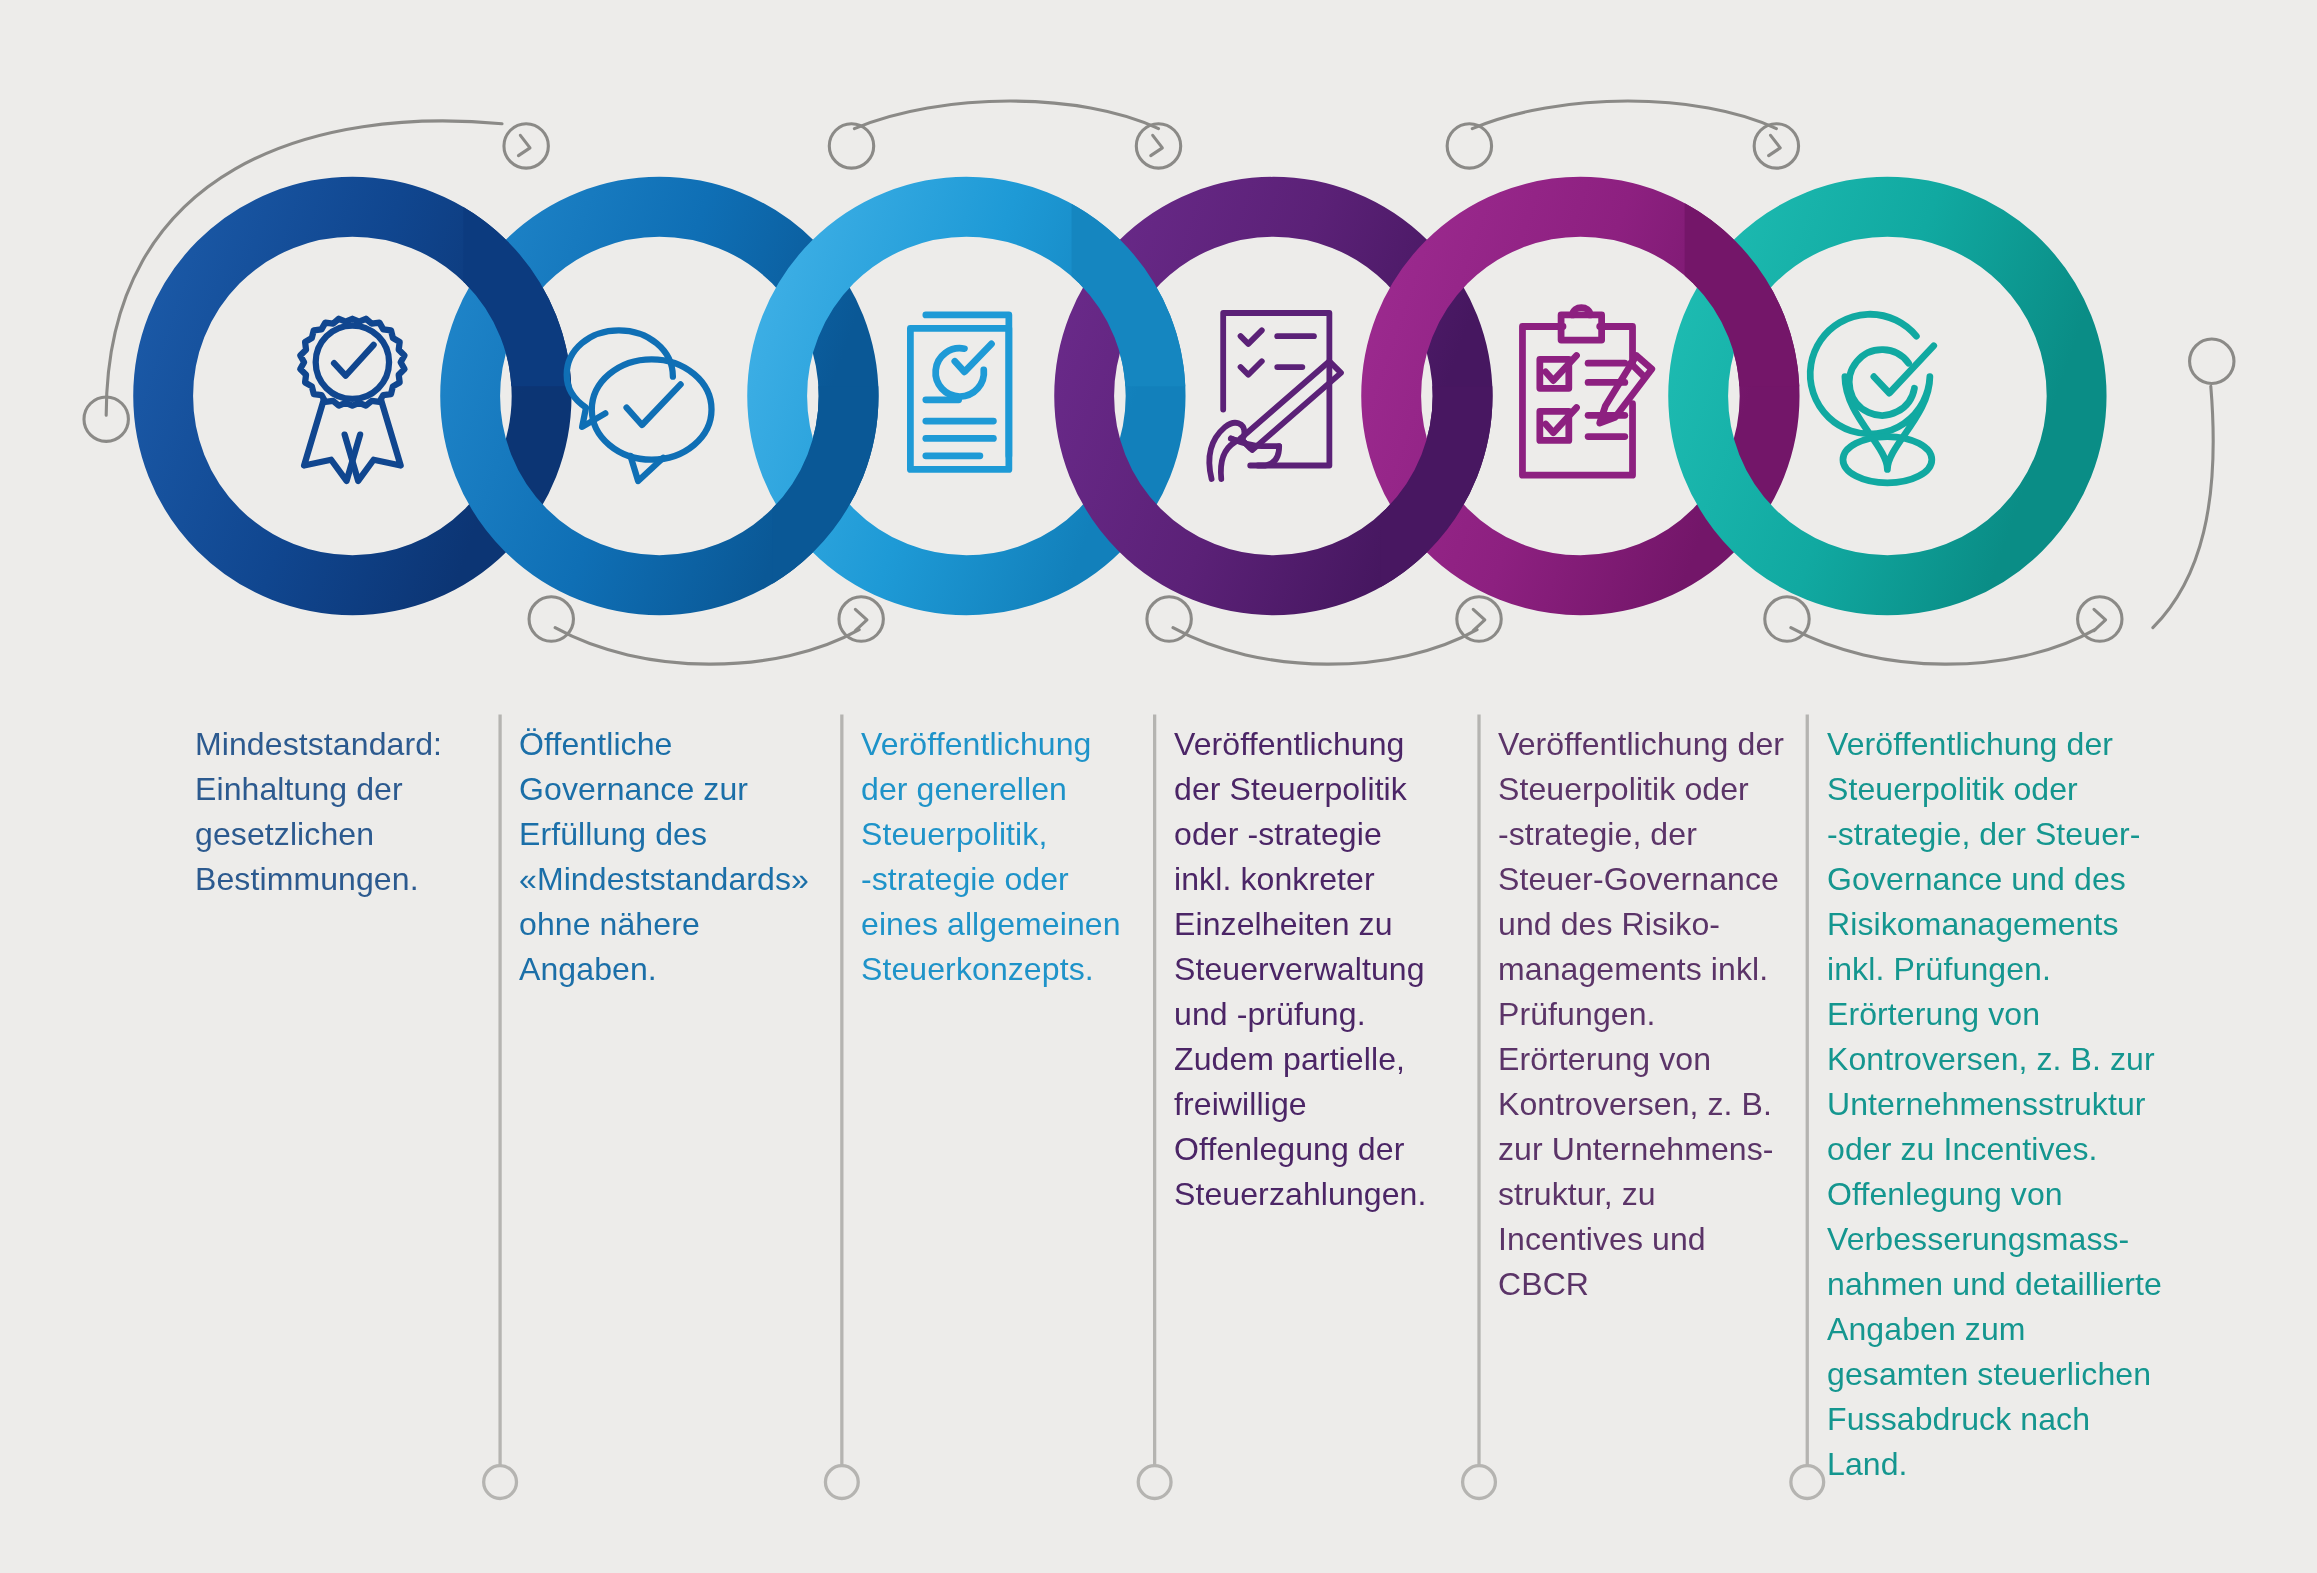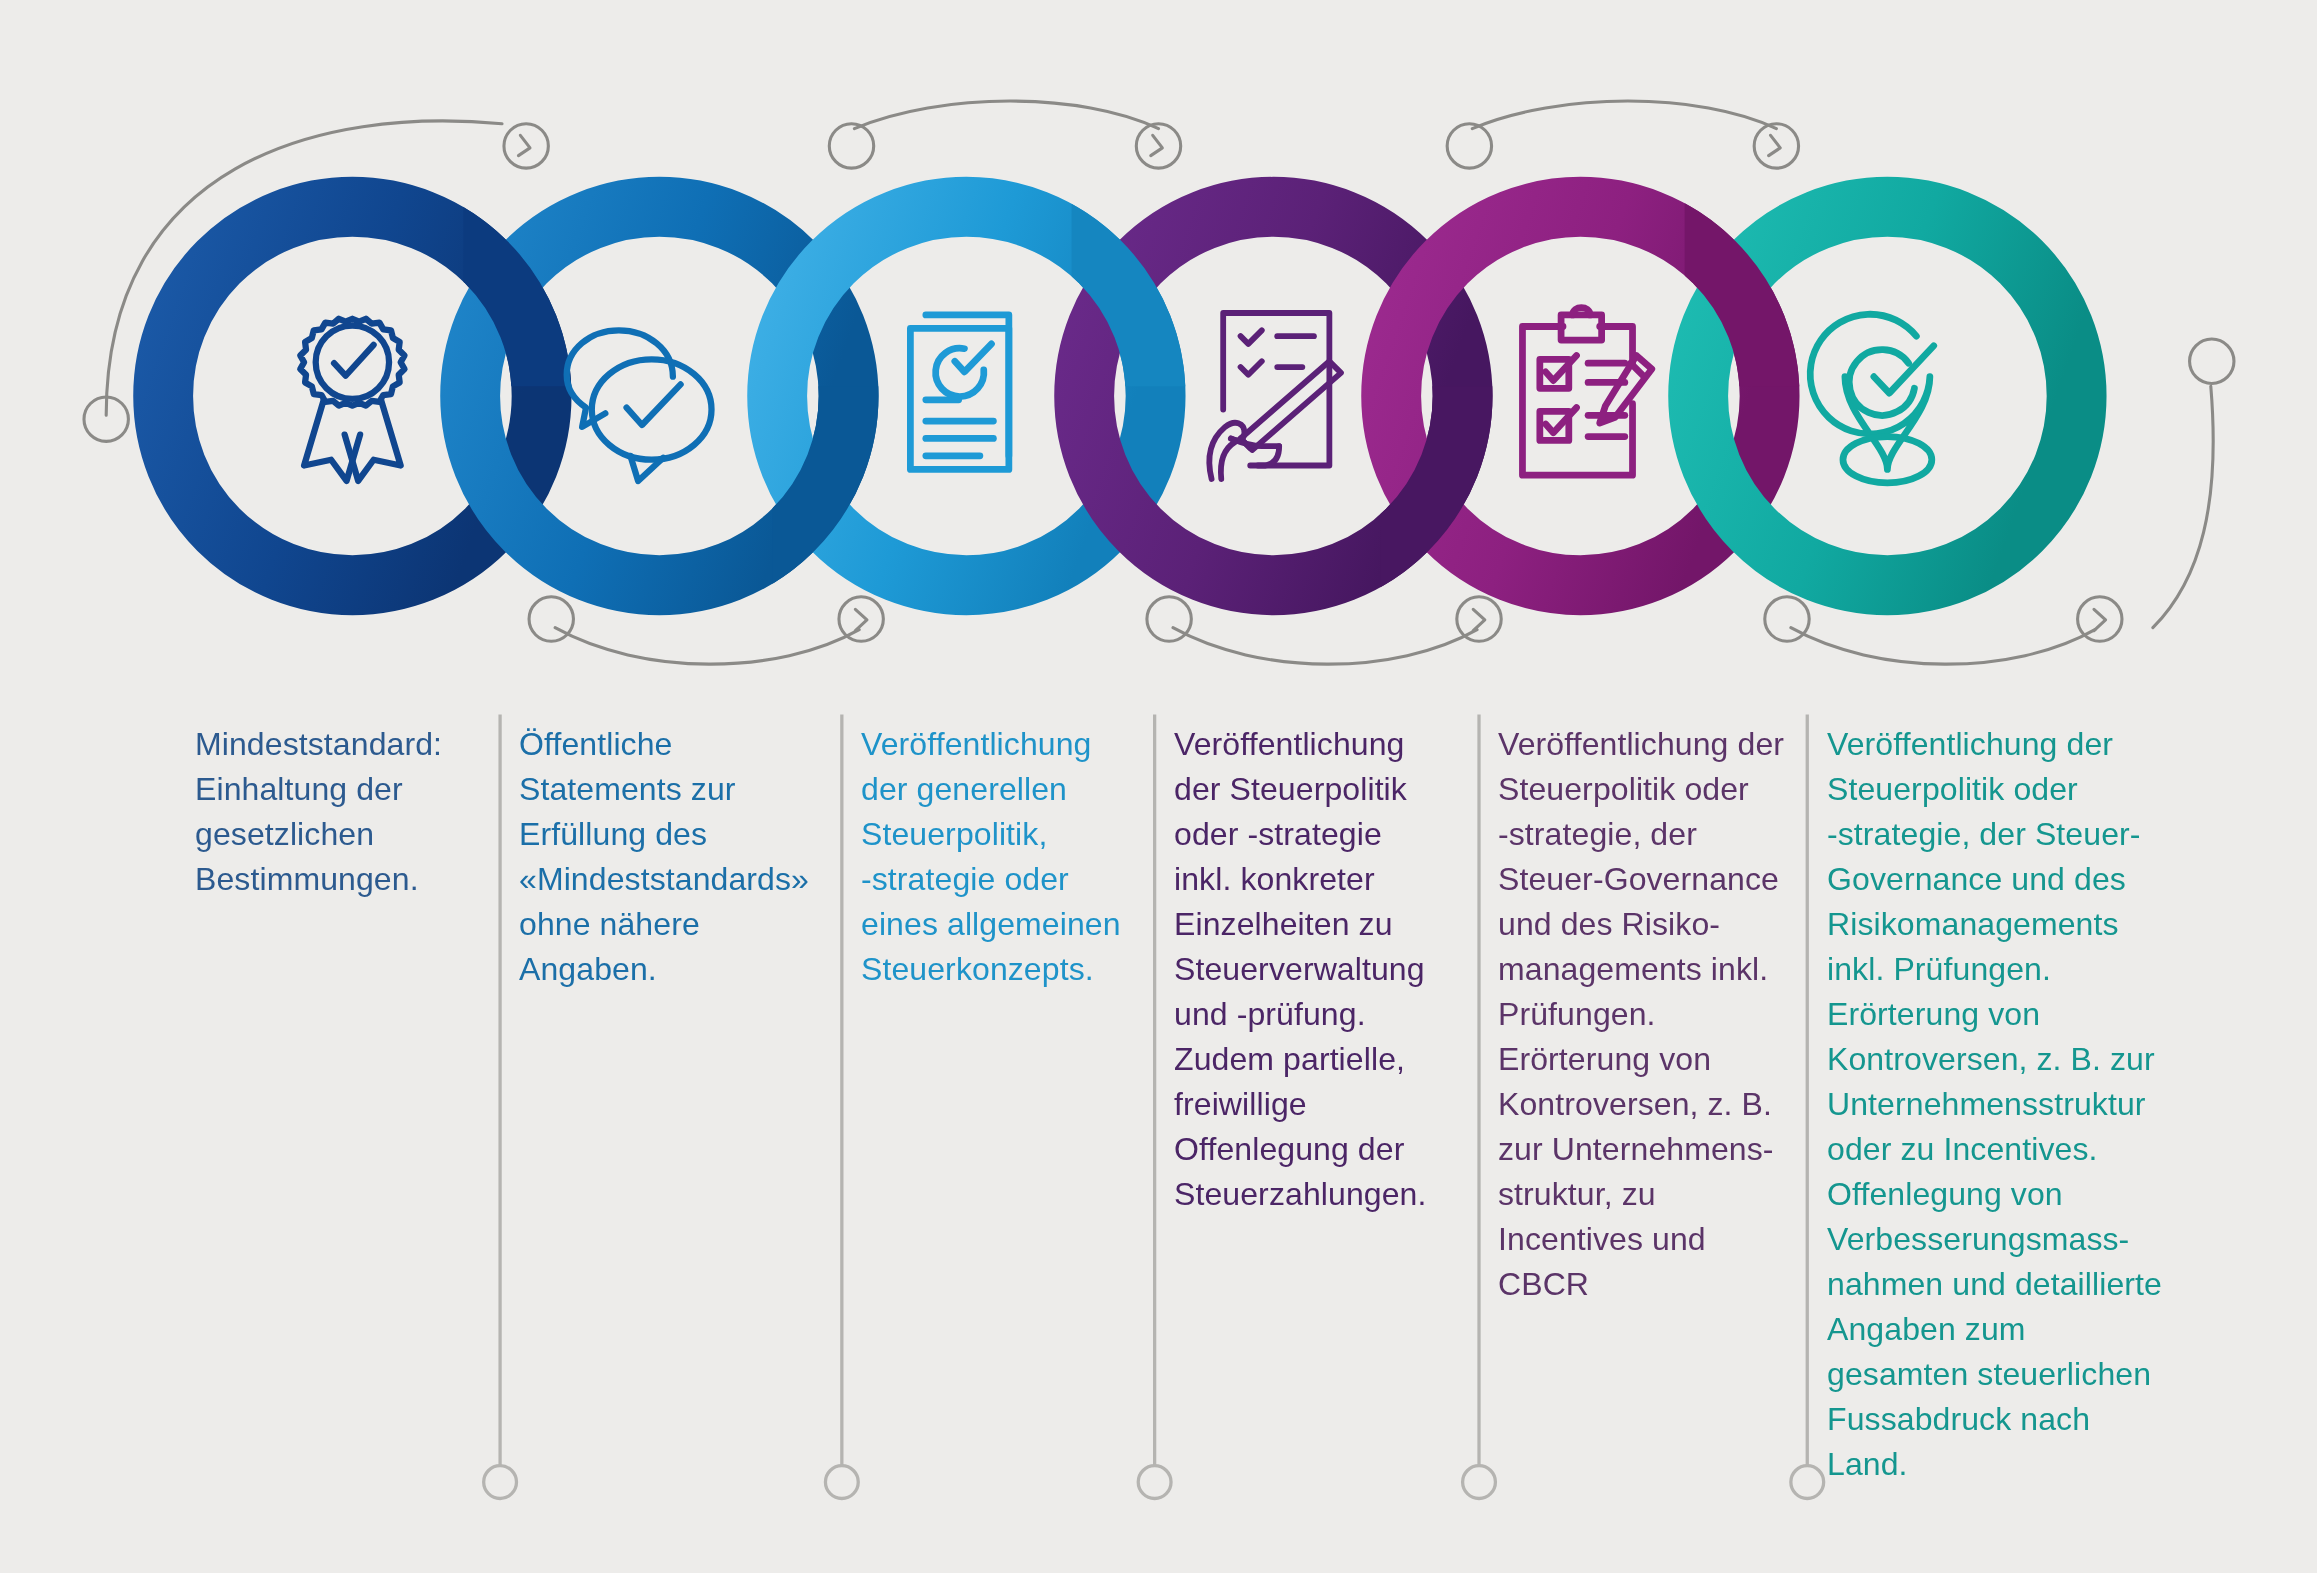--- a/index.html
+++ b/index.html
@@ -237,21 +237,21 @@
       <circle cx="1872" cy="1535" r="17"></circle>
     </g>
   </svg>
 
   <div class="col-text" style="left:195px;top:722px;width:290px;color:#2c5a8f;">Mindeststandard:
 Einhaltung der
 gesetzlichen
 Bestimmungen.</div>
 
   <div class="col-text" style="left:519px;top:722px;width:309px;color:#1b6fa8;">Öffentliche
-Statements zur
+Governance zur
 Erfüllung des
 «Mindeststandards»
 ohne nähere
 Angaben.</div>
 
   <div class="col-text" style="left:861px;top:722px;width:280px;color:#1e93c9;">Veröffentlichung
 der generellen
 Steuerpolitik,
 -strategie oder
 eines allgemeinen

